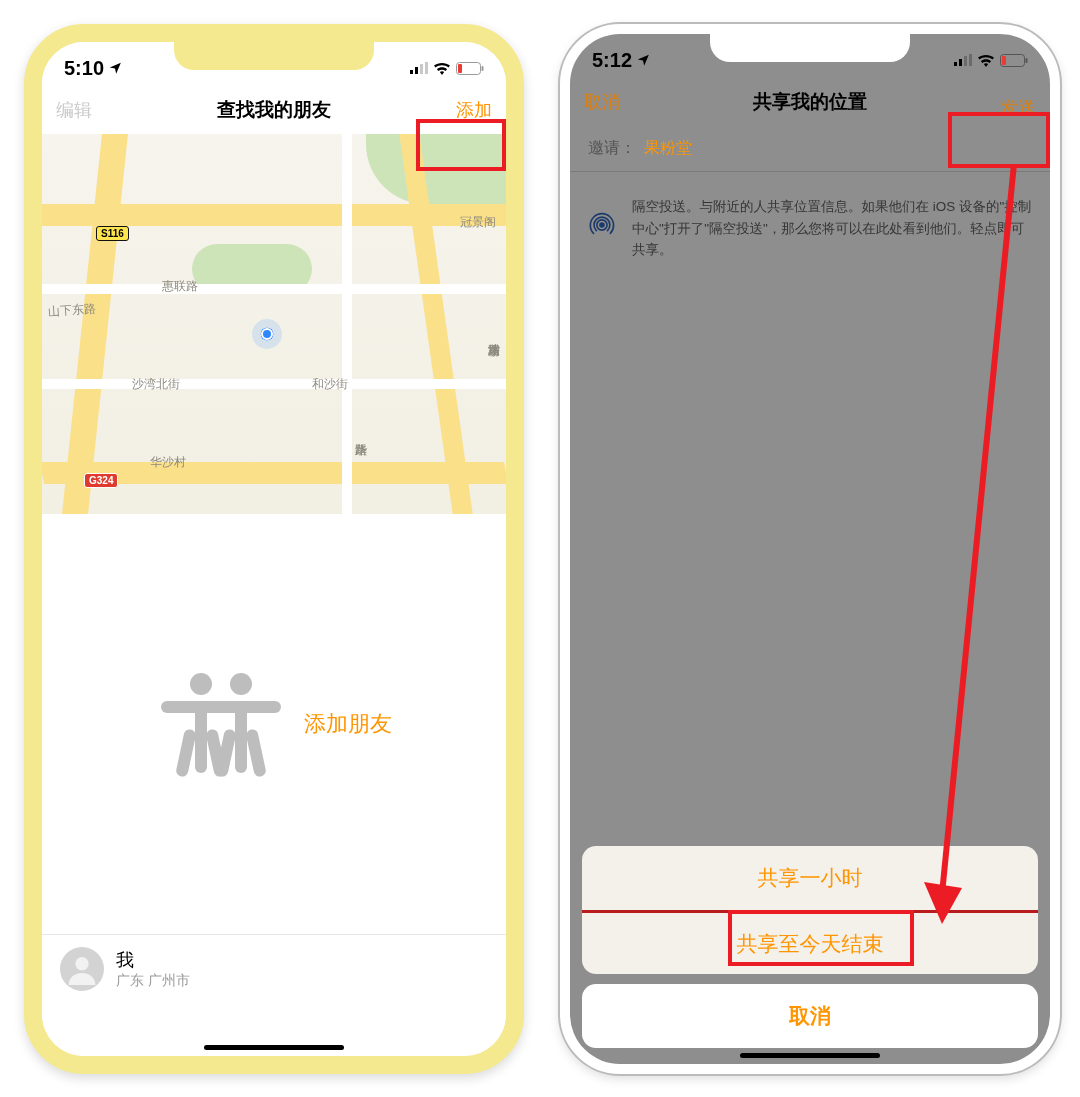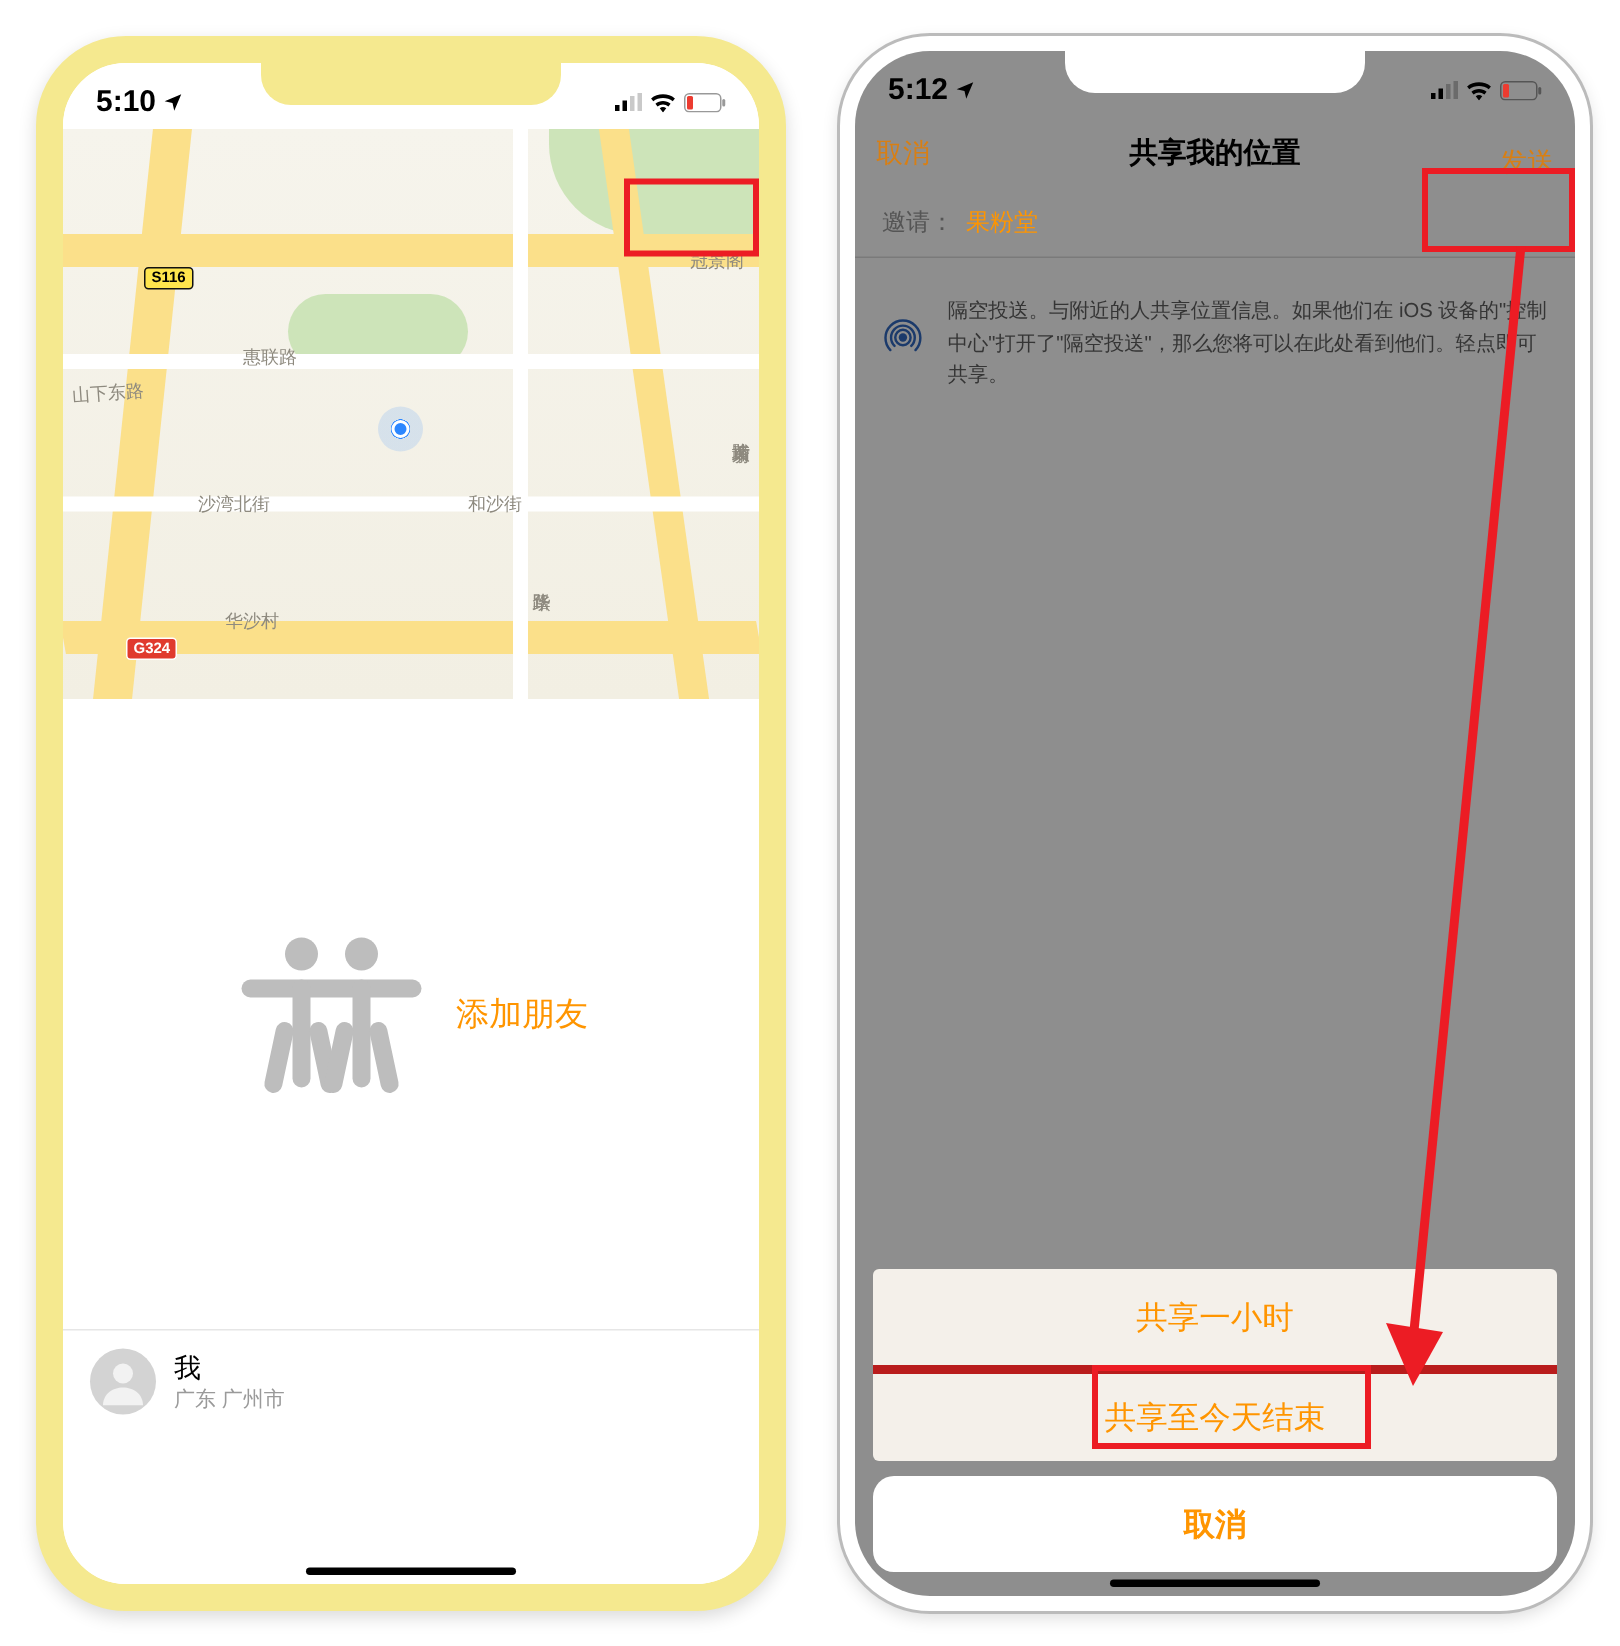--- a/index.html
+++ b/index.html
@@ -38,22 +38,22 @@
     .me-sub{font-size:14px;color:#9a9a9a;}
 
     
     .dim-bg{background:#8e8e8e;}
     .invite-row{display:flex;align-items:center;gap:8px;padding:12px 18px;font-size:16px;border-bottom:1px solid #7a7a7a;}
     .invite-label{color:#555;}
     .invite-name{color:#ff9500;}
     .airdrop-row{display:flex;gap:16px;padding:24px 18px;}
     .airdrop-text{font-size:13.5px;color:#353535;line-height:1.6;}
     .action-sheet{position:absolute;left:12px;right:12px;bottom:16px;}
-    .as-group{background:#f4f0ea;border-radius:4px;overflow:hidden;margin-bottom:10px;}
-    .as-item{height:64px;display:flex;align-items:center;justify-content:center;font-size:21px;color:#ff9500;border-top:6px solid #b91c1c;}
+    .as-group{background:#f4f0ea;border-radius:14px;overflow:hidden;margin-bottom:10px;}
+    .as-item{height:64px;display:flex;align-items:center;justify-content:center;font-size:21px;color:#ff9500;border-top:3px solid #b91c1c;}
     .as-item:first-child{border-top:none;}
     .as-cancel{background:#fff;border-radius:14px;height:64px;display:flex;align-items:center;justify-content:center;font-size:21px;color:#ff9500;font-weight:600;}
     .home-ind{position:absolute;bottom:6px;left:50%;transform:translateX(-50%);width:140px;height:5px;background:#000;border-radius:3px;}
     .highlight-box{position:absolute;border:4px solid #ec1c24;z-index:60;}
     svg.arrow{position:absolute;z-index:70;}
   </style>
 </head>
 <body>
 
 <div class="phone-wrap">
@@ -76,20 +76,25 @@
             </svg>
           <svg width="18" height="13" viewBox="0 0 24 18" fill="#000">
               <path d="M12 18l-3-4c2-1.5 4-1.5 6 0zM5 10c4-3.5 10-3.5 14 0l-2 2.5c-3-2.5-7-2.5-10 0zM1 5c6-5 16-5 22 0l-2 2.5C16 3.5 8 3.5 3 7.5z"></path>
             </svg>
           <svg width="28" height="13" viewBox="0 0 28 13">
               <rect x="0.5" y="0.5" width="24" height="12" rx="3" fill="none" stroke="#999"></rect>
               <rect x="2" y="2" width="4" height="9" rx="1" fill="#ec3b30"></rect>
               <rect x="25.5" y="4" width="2" height="5" rx="1" fill="#999"></rect>
             </svg>
         </div>
+      </div>
+      <div class="navbar">
+        <span class="nav-left dim">编辑</span>
+        <span class="nav-center">查找我的朋友</span>
+        <span class="nav-right">添加</span>
       </div>
       <div class="map">
         <div class="green-blob" style="right:0;top:0;width:140px;height:70px;border-radius:0 0 0 60px;"></div>
         <div class="green-blob" style="left:150px;top:110px;width:120px;height:50px;border-radius:40px;"></div>
         <div class="road-y" style="left:40px;top:0;width:26px;height:100%;transform:skewX(-6deg);"></div>
         <div class="road-y" style="left:0;top:70px;width:100%;height:22px;"></div>
         <div class="road-y" style="left:0;bottom:30px;width:100%;height:22px;transform:skewX(10deg);"></div>
         <div class="road-y" style="right:60px;top:0;width:20px;height:100%;transform:skewX(8deg);"></div>
         <div class="road-w" style="left:0;top:150px;width:100%;height:10px;"></div>
         <div class="road-w" style="left:0;top:245px;width:100%;height:10px;"></div>

